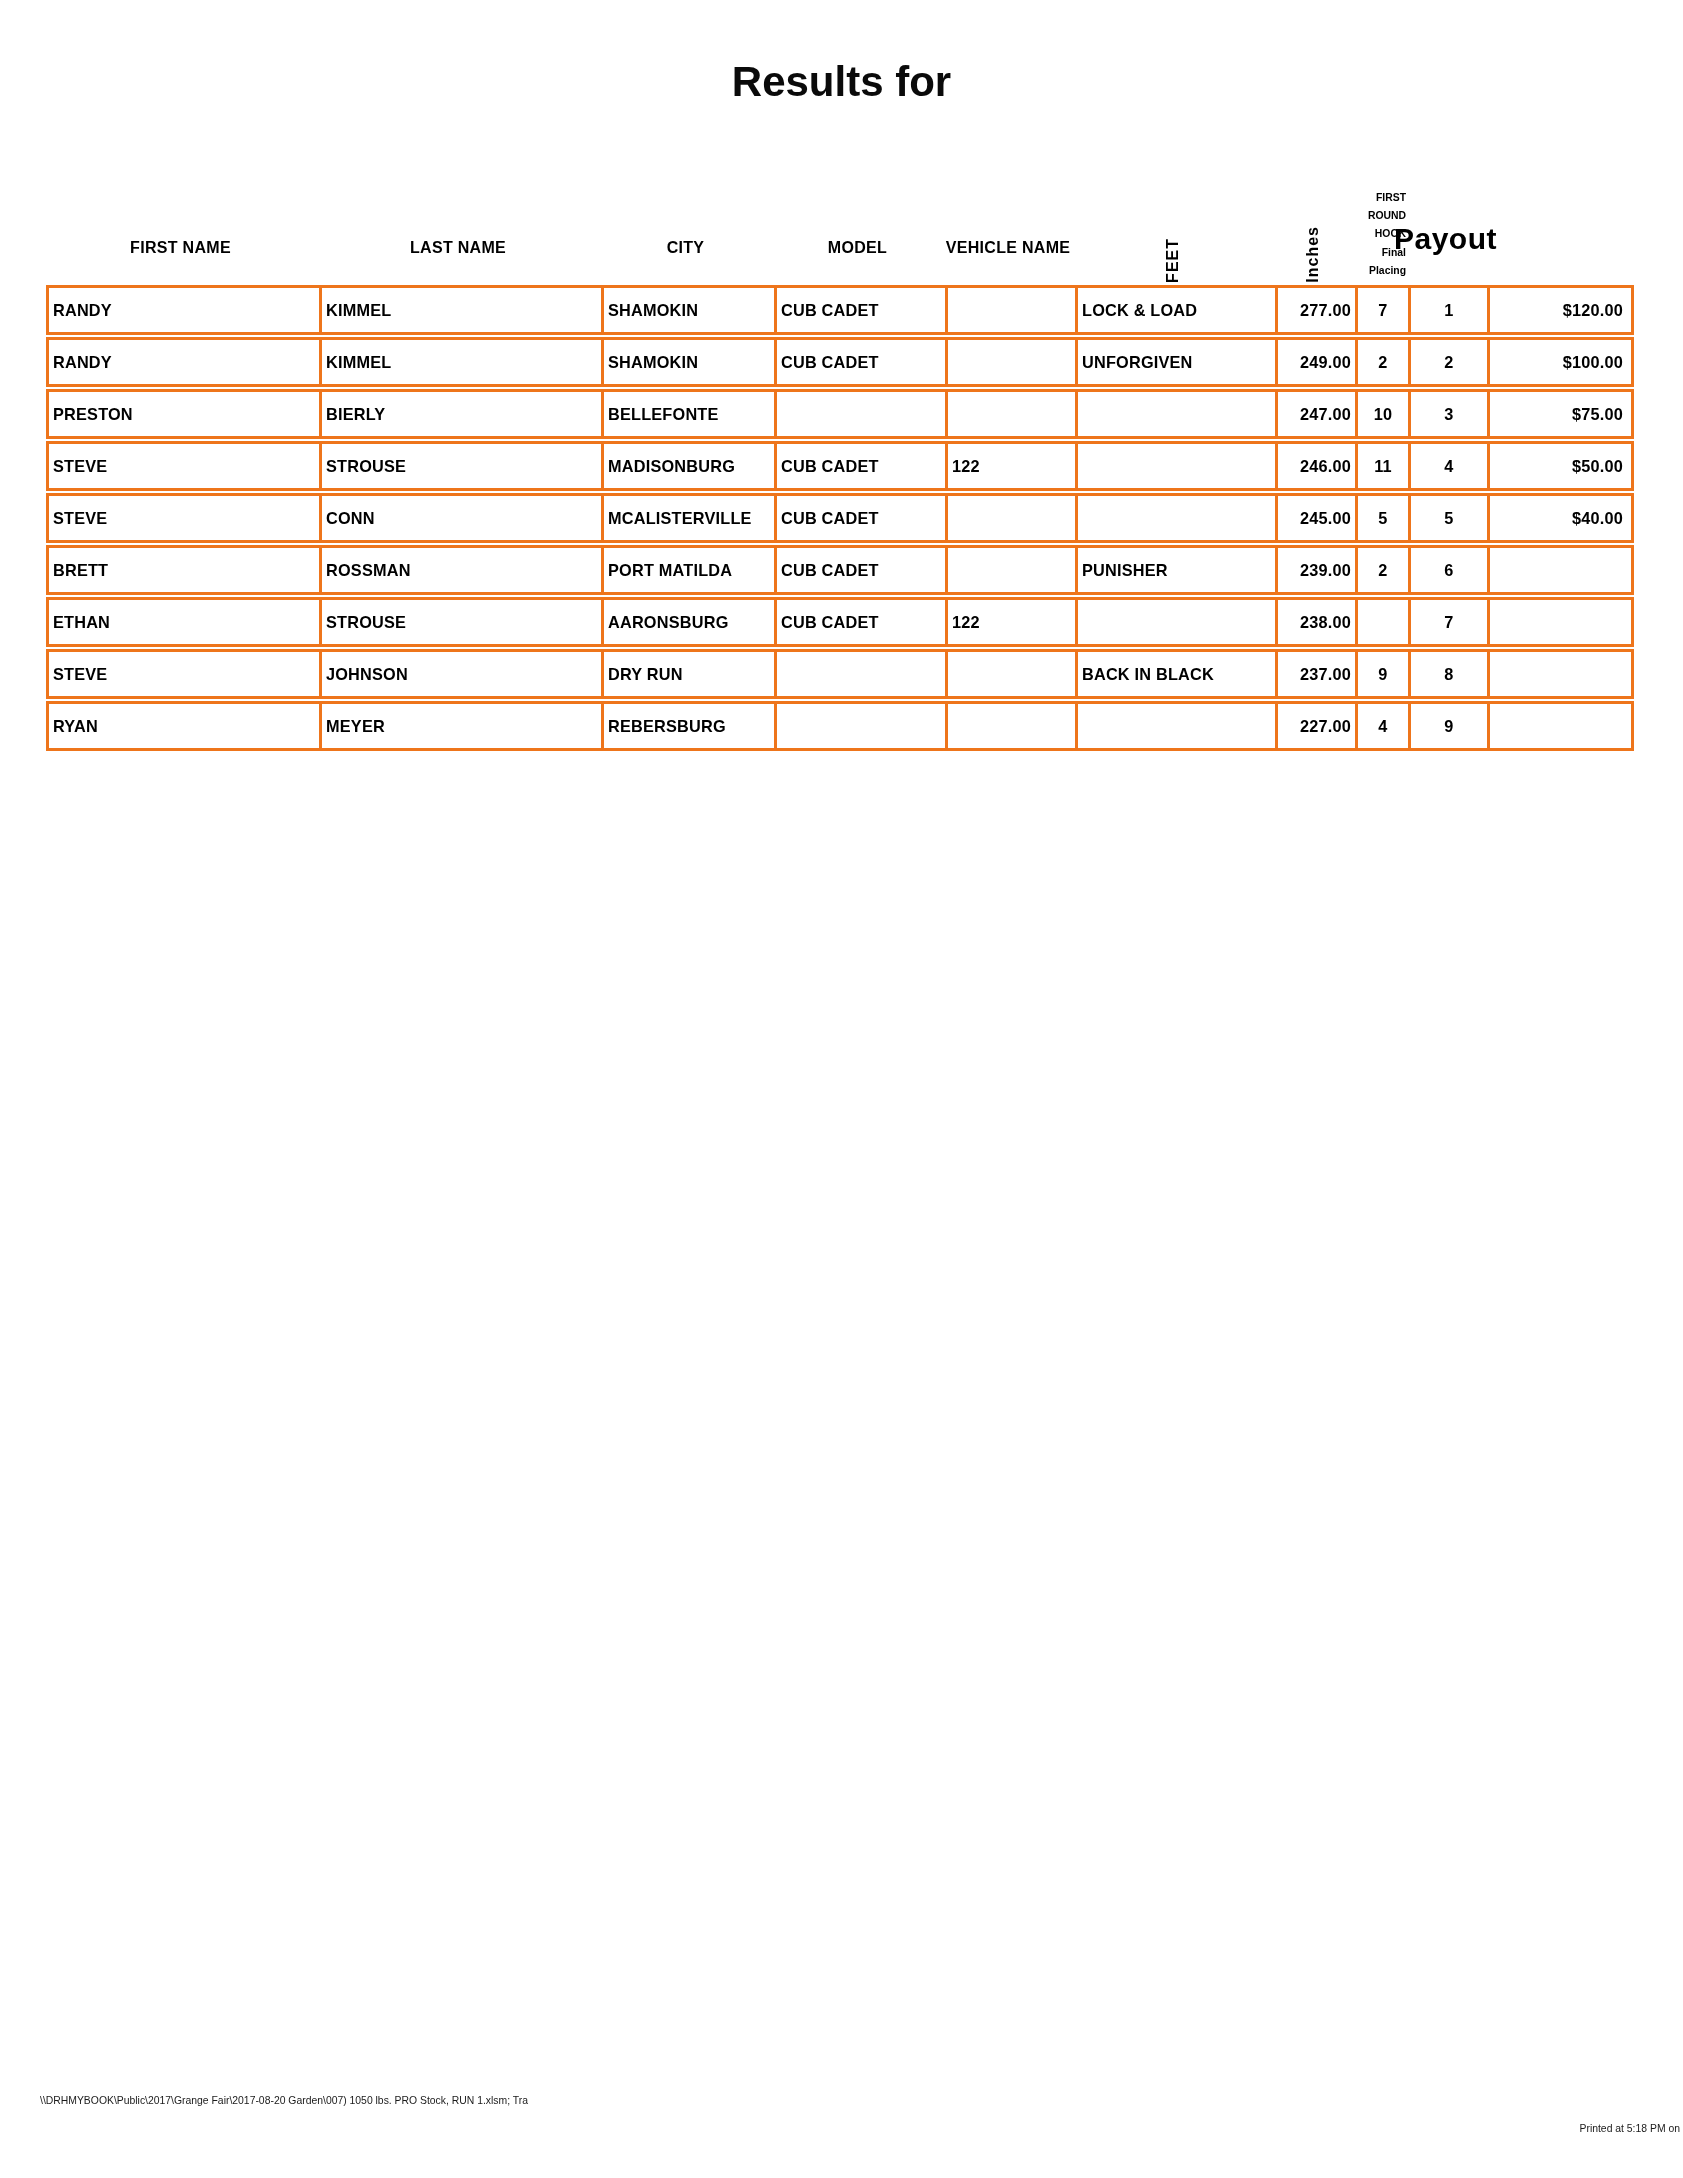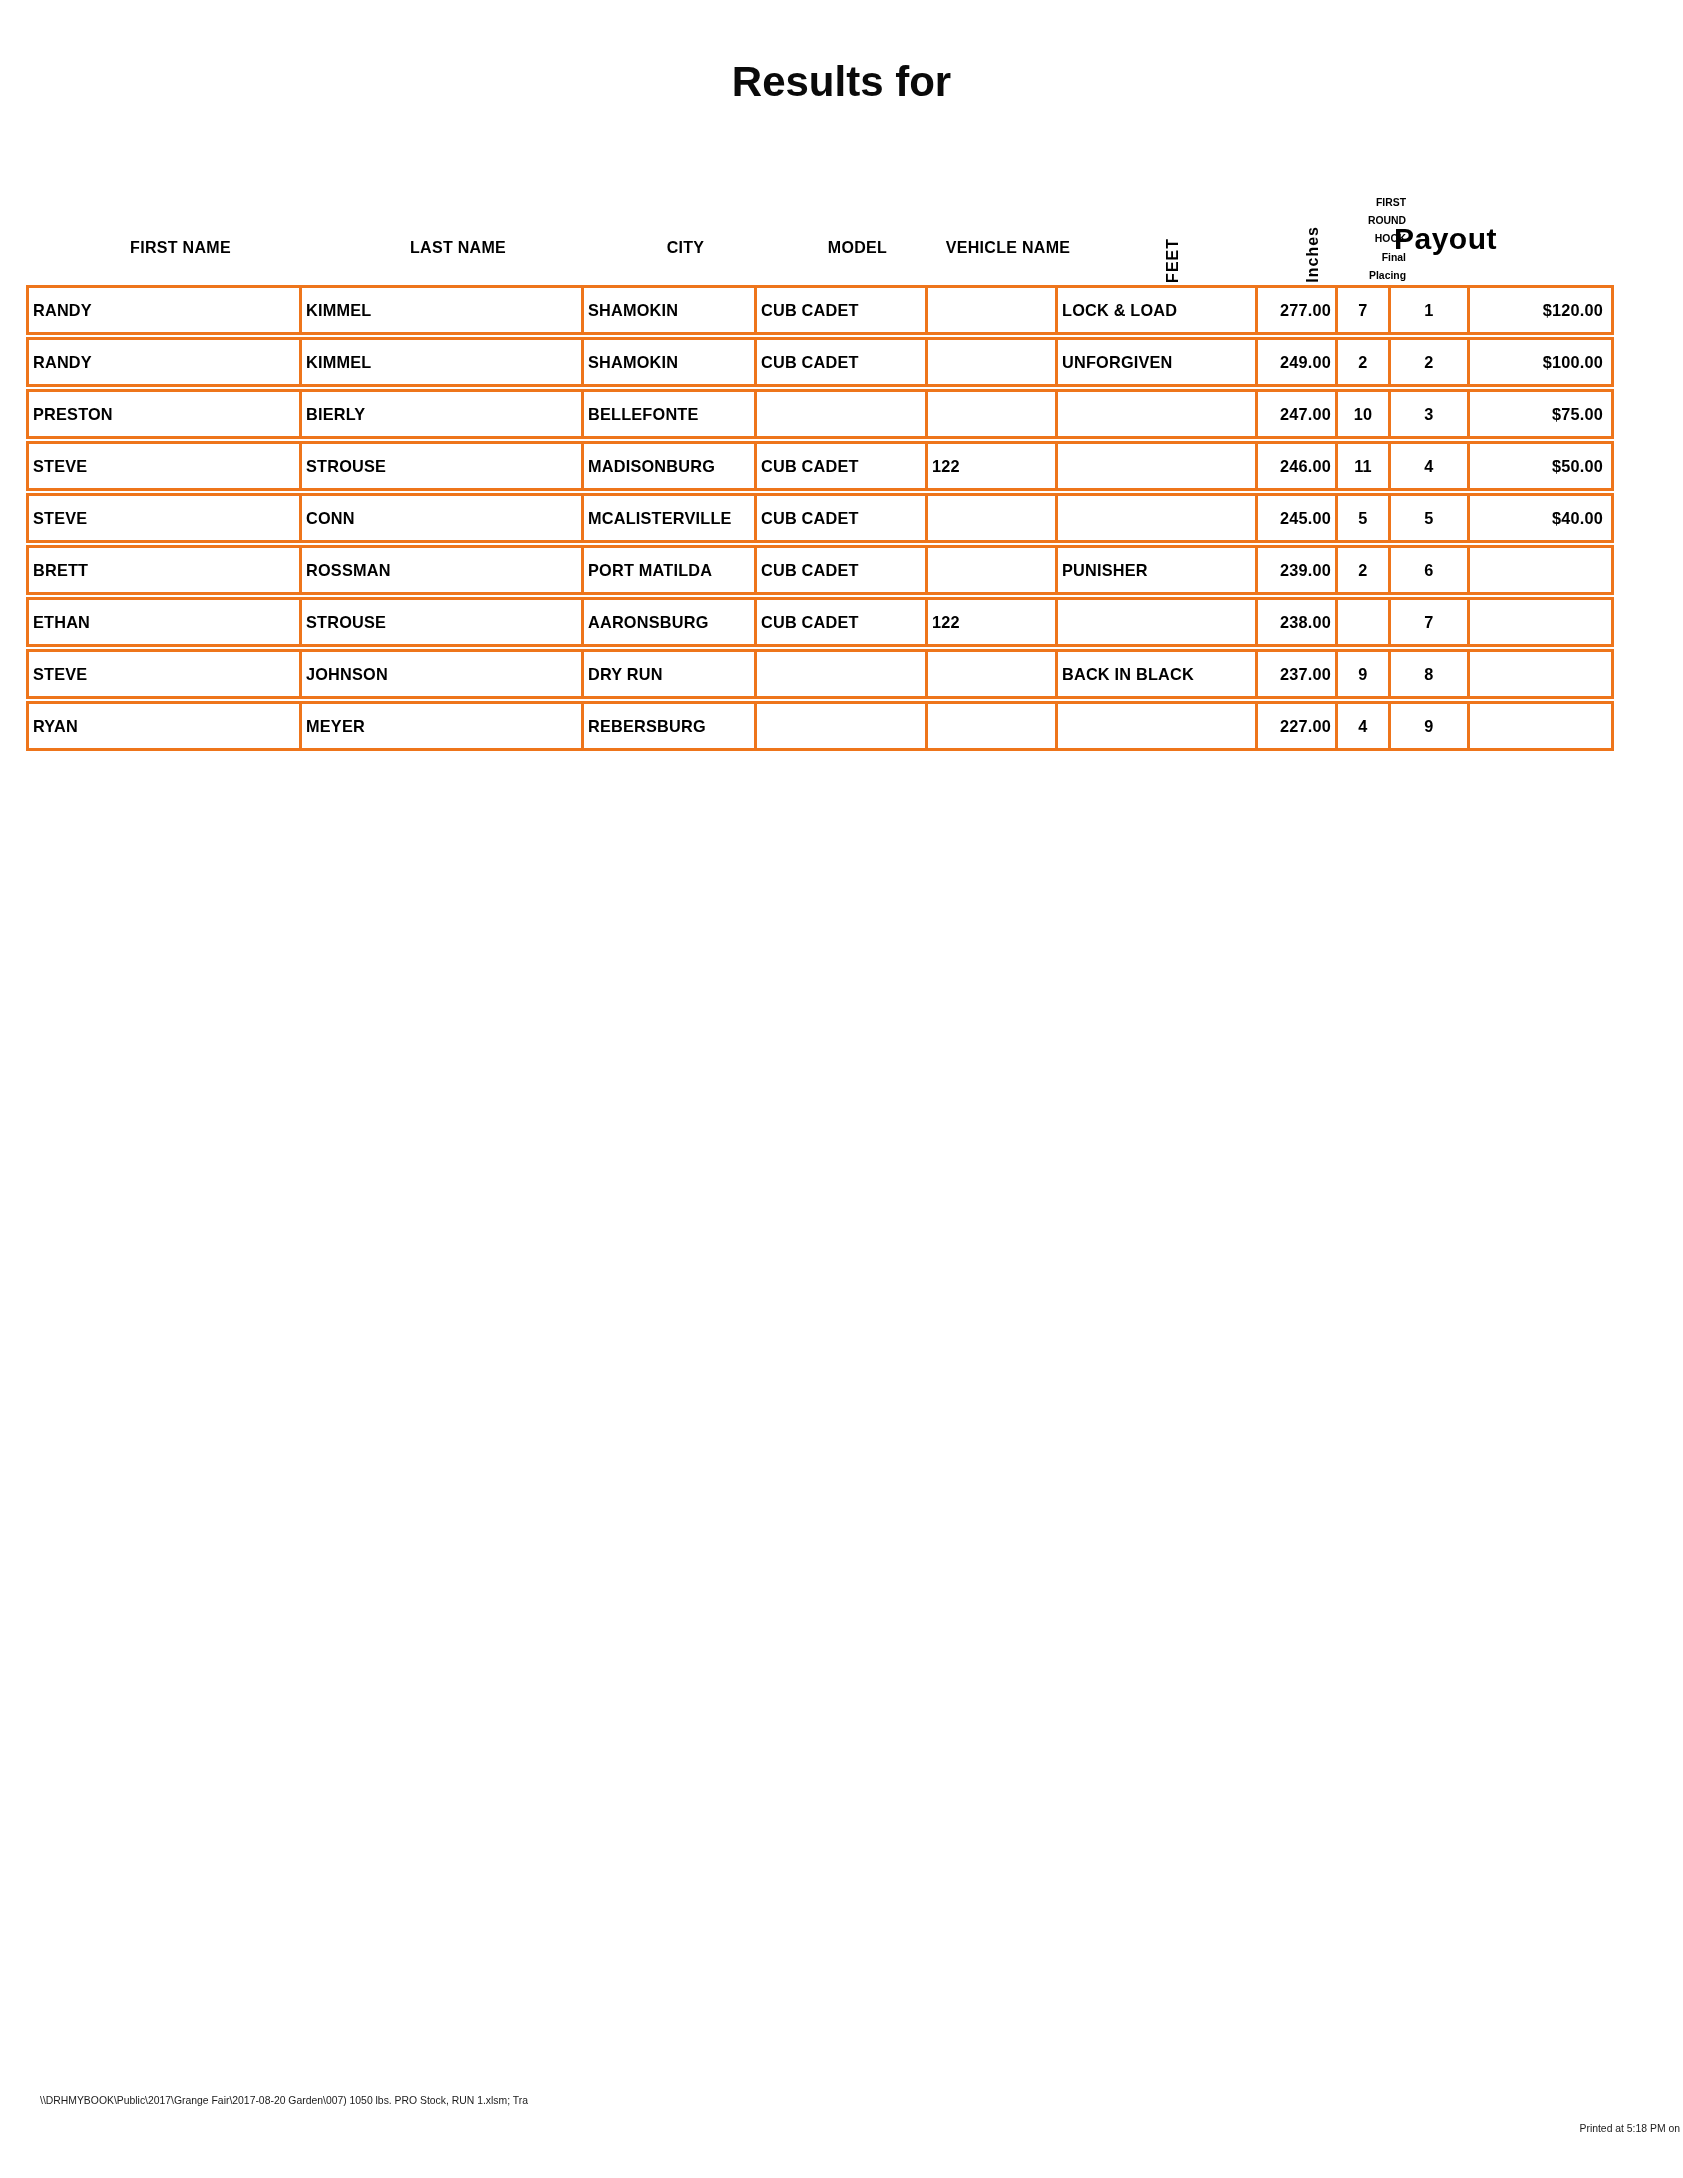--- a/index.html
+++ b/index.html
@@ -32,29 +32,29 @@
   .th{
     display:flex;justify-content:center;align-items:flex-end;
     font-weight:bold;overflow:visible;
   }
   .th-text{font-size:16px;padding-bottom:28px;letter-spacing:0.3px;}
   .th-rot{padding-bottom:2px;}
   .vtext{
     writing-mode:vertical-rl;transform:rotate(180deg);
     font-weight:bold;font-size:16px;letter-spacing:1px;line-height:1;
   }
-  .th-stack{flex-direction:column;justify-content:flex-end;padding-bottom:0;}
+  .th-stack{flex-direction:column;justify-content:center;padding-bottom:0;}
   .th-stack .sline{
     font-size:10.4px;font-weight:bold;text-align:center;line-height:1.75;
     white-space:nowrap;
   }
   .th-payout{font-size:30px;padding-bottom:29px;letter-spacing:0.5px;}
 
   
-  .tbody{position:absolute;left:26px;top:285px;width:1588px;}
+  .tbody{position:absolute;left:46px;top:285px;width:1588px;}
   .row{
     box-sizing:border-box;
     border:3px solid var(--accent,#EE751B);
     height:50px;margin-bottom:2px;
     background:#fff;
   }
   .cell{
     box-sizing:border-box;
     border-right:3px solid var(--accent,#EE751B);
     display:flex;align-items:center;

